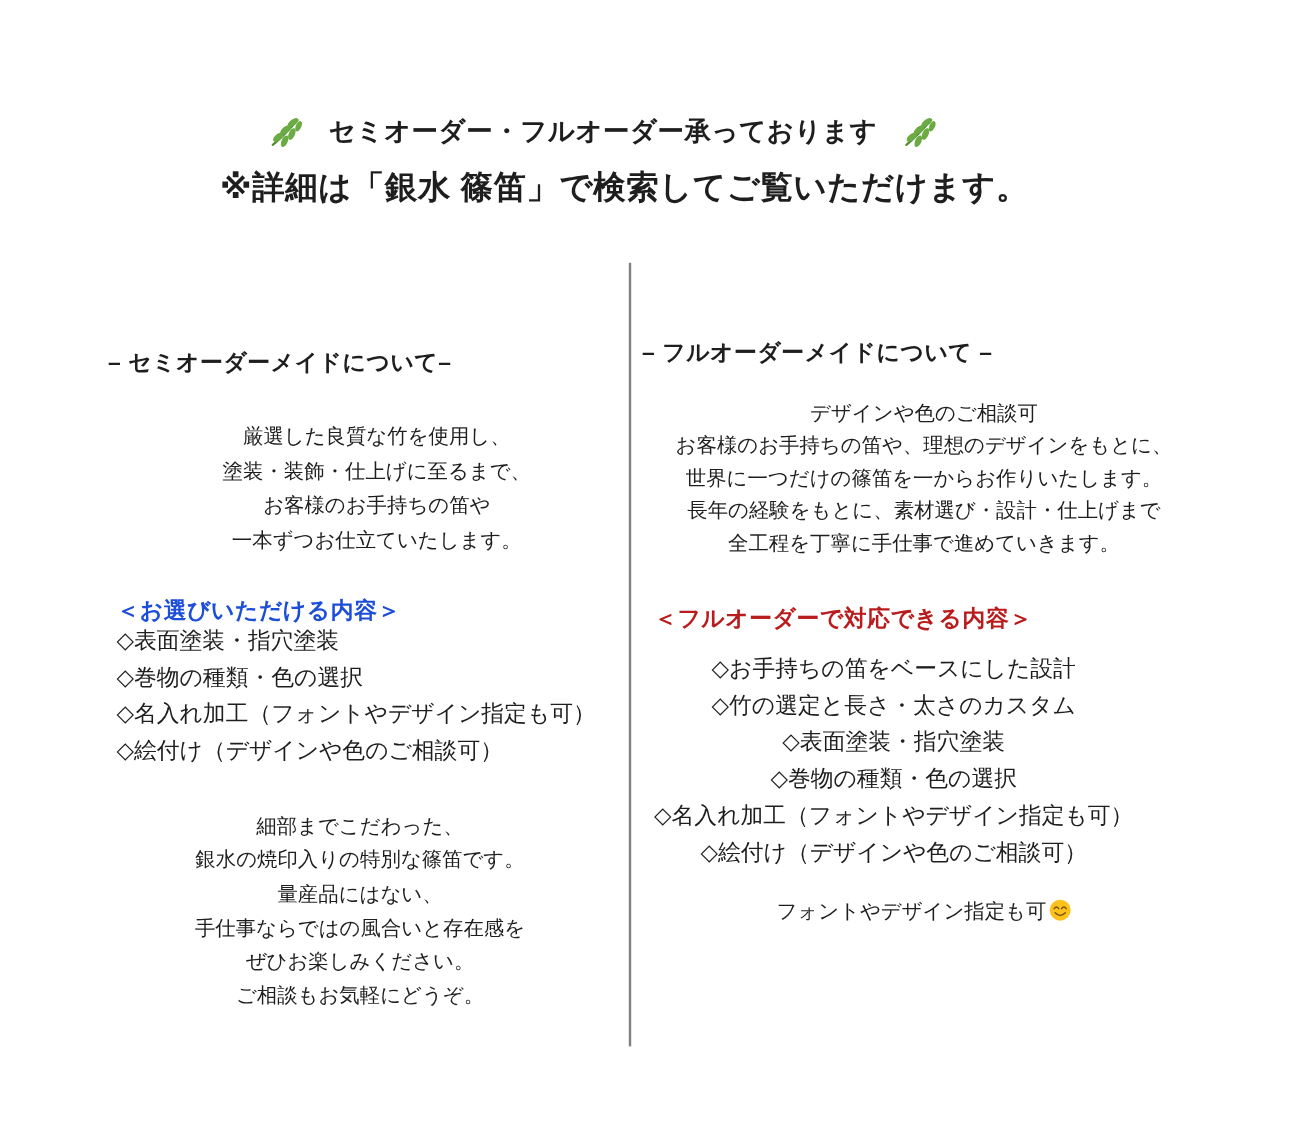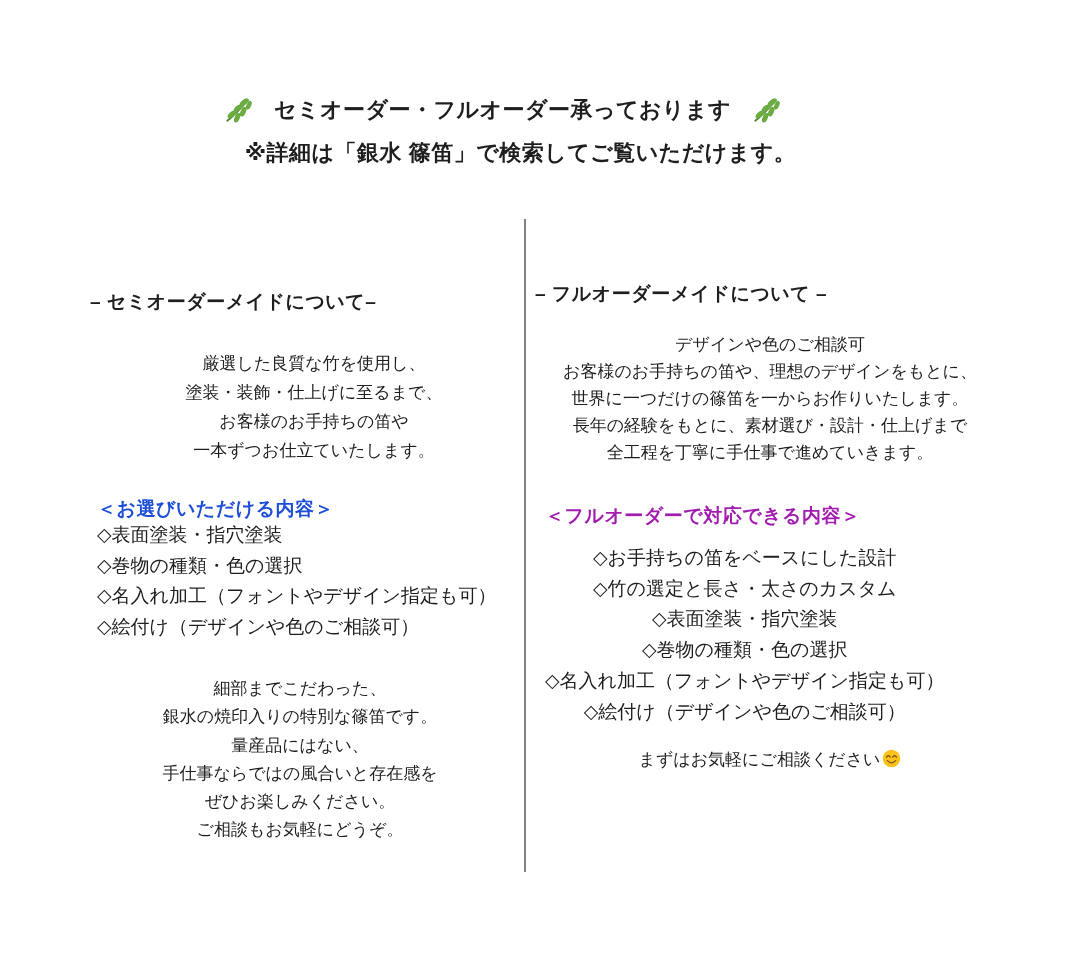--- a/index.html
+++ b/index.html
@@ -14,21 +14,21 @@
     color:#1e1e1e;
   }
   
   .header { position:absolute; left:0; top:94px; width:1005px; text-align:center; }
   .header-title-row {
     display:flex; align-items:center; justify-content:center; gap:20px;
     font-size:22px; font-weight:bold; letter-spacing:0.5px;
   }
   .header-title-row .leaf { width:31px; height:31px; flex:0 0 auto; }
   .header-subtitle {
-    margin-top:13px; font-size:22px; font-weight:bold; letter-spacing:0.5px;padding-left:36px;
+    margin-top:13px; font-size:27px; font-weight:bold; letter-spacing:0.5px;padding-left:36px;
   }
   
   .divider {
     position:absolute; left:524px; top:219px; width:2px; height:653px;
     background:#808080;
   }
   
   .col-heading {
     position:absolute; font-size:19px; font-weight:bold; text-align:left;
     letter-spacing:0.5px;
@@ -118,32 +118,32 @@
 
   <section>
     <h2 class="col-heading heading-right">– フルオーダーメイドについて –</h2>
     <div class="paragraph intro-right">
         <div>デザインや色のご相談可</div>
         <div>お客様のお手持ちの笛や、理想のデザインをもとに、</div>
         <div>世界に一つだけの篠笛を一からお作りいたします。</div>
         <div>長年の経験をもとに、素材選び・設計・仕上げまで</div>
         <div>全工程を丁寧に手仕事で進めていきます。</div>
       </div>
-    <h3 class="options-heading opt-head-right" style="color: #a21caf;">＜フルオーダーで対応できる内容＞</h3>
+    <h3 class="options-heading opt-head-right" style="color: #b91c1c;">＜フルオーダーで対応できる内容＞</h3>
     <ul class="options-list opt-list-right">
         <li>◇お手持ちの笛をベースにした設計</li>
         <li>◇竹の選定と長さ・太さのカスタム</li>
         <li>◇表面塗装・指穴塗装</li>
         <li>◇巻物の種類・色の選択</li>
         <li>◇名入れ加工（フォントやデザイン指定も可）</li>
         <li>◇絵付け（デザインや色のご相談可）</li>
       </ul>
     <div class="paragraph outro-right">
       <div class="last-line">
-        <span>まずはお気軽にご相談ください</span><svg class="smiley" viewBox="0 0 36 36" aria-hidden="true">
+        <span>フォントやデザイン指定も可</span><svg class="smiley" viewBox="0 0 36 36" aria-hidden="true">
           <circle cx="18" cy="18" r="16.5" fill="#fcc21b"></circle>
           <path d="M8.5 15.5 q3.6 -5.4 7.2 0" stroke="#7a5419" stroke-width="2.4" fill="none" stroke-linecap="round"></path>
           <path d="M20.3 15.5 q3.6 -5.4 7.2 0" stroke="#7a5419" stroke-width="2.4" fill="none" stroke-linecap="round"></path>
           <path d="M10 22 q8 8.5 16 0" stroke="#7a5419" stroke-width="2.4" fill="none" stroke-linecap="round"></path>
         </svg>
       </div>
     </div>
   </section>
 
 </div>

